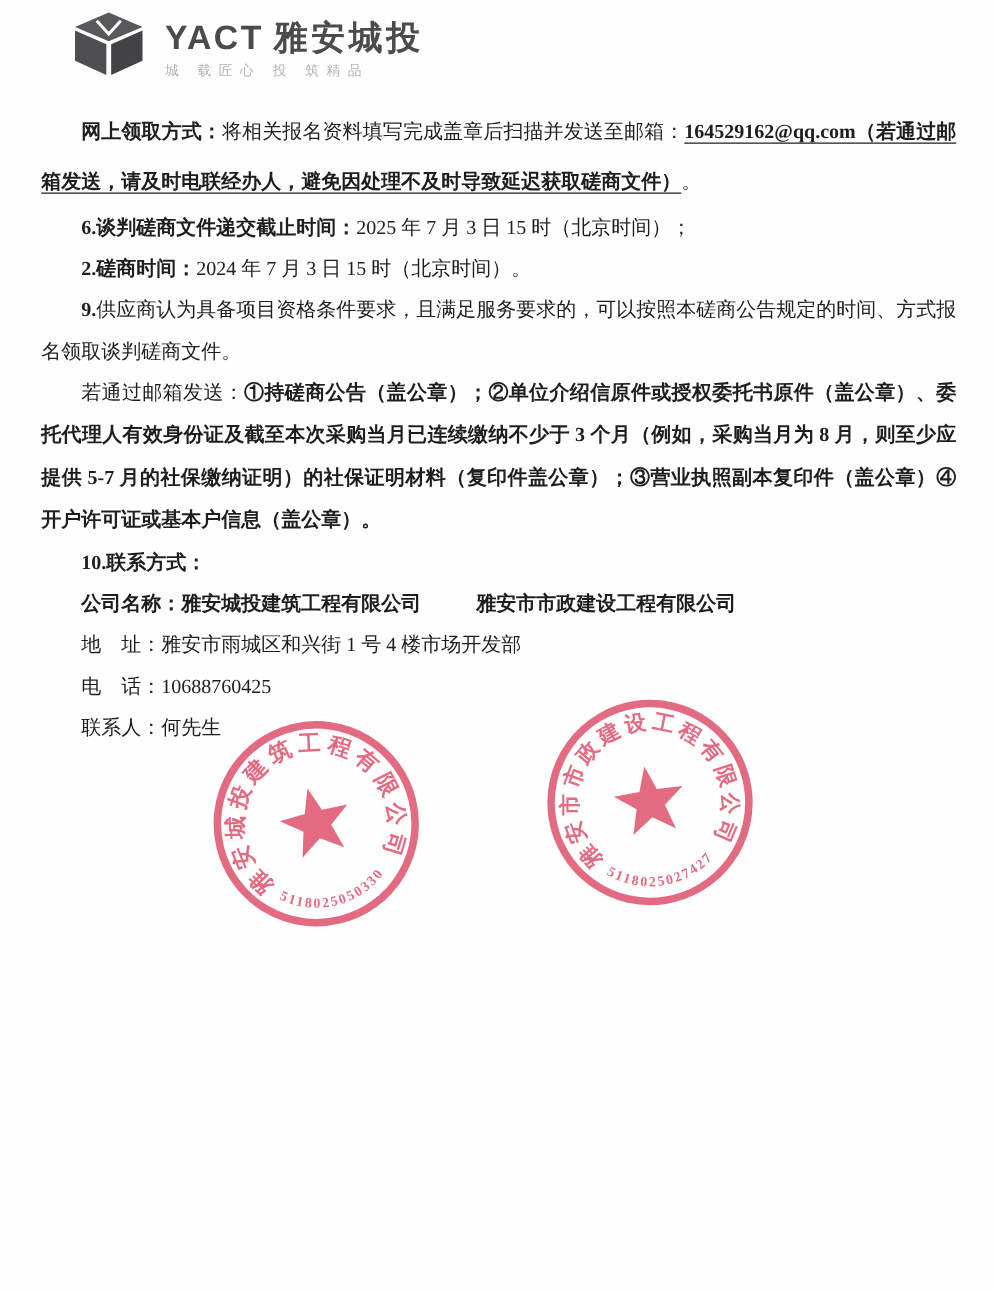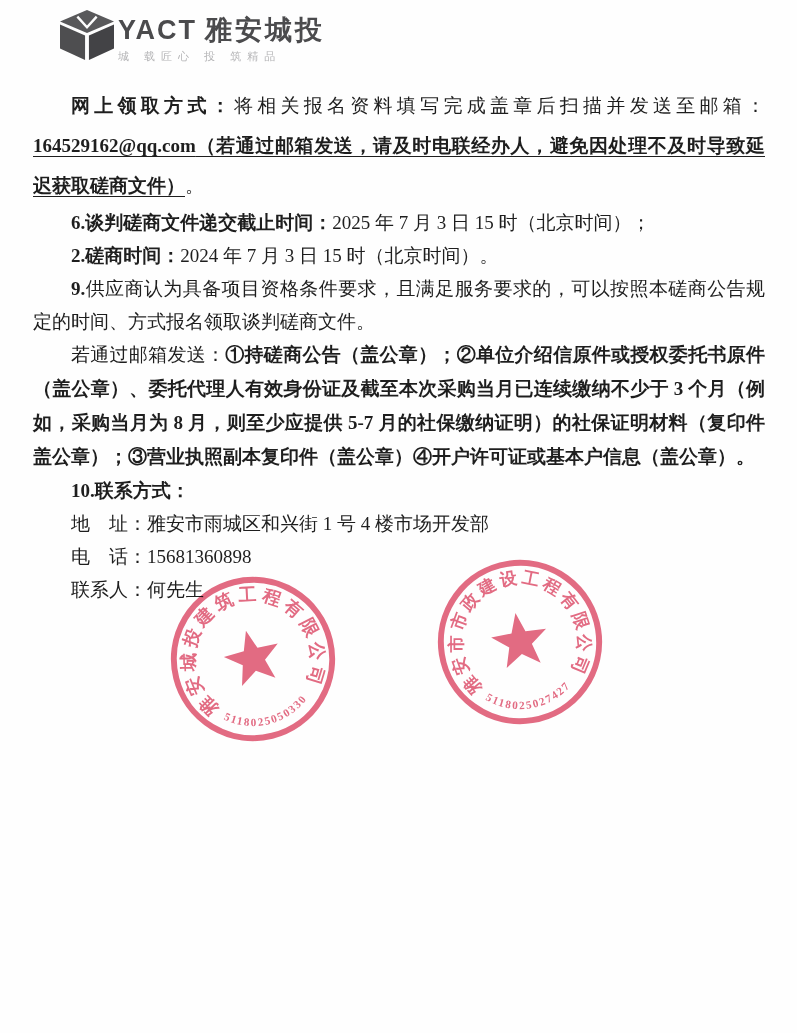--- a/index.html
+++ b/index.html
@@ -2,36 +2,36 @@
 <html><head>
 <meta charset="utf-8">
 <style>
   html,body{margin:0;padding:0;}
   body{
     width:797px;height:1033px;background:#fdfdfd;overflow:hidden;position:relative;
     font-family:"Liberation Serif","DejaVu Serif",serif;color:#1e1e1e;
   }
   .page{position:absolute;inset:0;background:#fefefe;}
   
-  .logo{position:absolute;left:56px;top:8px;display:flex;align-items:flex-start;}
+  .logo{position:absolute;left:56px;top:8px;display:flex;align-items:flex-start;gap:14px;}
   .logo-cube{width:62px;height:54px;flex:0 0 auto;}
   .logo-textblock{display:flex;flex-direction:column;margin-top:8px;}
   .logo-brand{
     font-family:"Liberation Sans","DejaVu Sans",sans-serif;font-weight:bold;
     font-size:27px;line-height:28px;color:#4b4b4d;letter-spacing:2px;white-space:nowrap;
   }
   .logo-brand .cn{margin-left:8px;letter-spacing:3px;}
   .logo-tagline{
     font-family:"Liberation Sans","DejaVu Sans",sans-serif;
     font-size:11px;color:#b4b4b6;letter-spacing:6px;margin-top:5px;white-space:nowrap;
   }
   
   .content{
     position:absolute;left:33px;top:86px;width:732px;
-    font-size:19px;line-height:33px;text-align:justify;
+    font-size:16px;line-height:33px;text-align:justify;
   }
   .content p{margin:0;text-indent:2em;}
   .b{font-weight:bold;}
   .u{text-decoration:underline;text-underline-offset:4px;}
   .mt2{margin-top:2px;} .mt3{margin-top:3px;} .mt5{margin-top:5px;}
   .mt7{margin-top:7px;}
   .p1{line-height:40px;}
   .lh34{line-height:34px;}
   .contact-label{white-space:pre;}
   .company2{margin-left:44px;}
@@ -72,24 +72,25 @@
 
 
 
 
     <p class="mt2"><span class="b">9.</span><span>供应商认为具备项目资格条件要求，且满足服务要求的，可以按照本磋商公告规定的时间、方式报名领取谈判磋商文件。</span></p>
 
     <p class="mt2 lh34"><span>若通过邮箱发送：</span><span class="b">①持磋商公告（盖公章）；②单位介绍信原件或授权委托书原件（盖公章）、委托代理人有效身份证及截至本次采购当月已连续缴纳不少于 3 个月（例如，采购当月为 8 月，则至少应提供 5-7 月的社保缴纳证明）的社保证明材料（复印件盖公章）；③营业执照副本复印件（盖公章）④开户许可证或基本户信息（盖公章）。</span></p>
 
     <p class="mt2"><span class="b">10.联系方式：</span></p>
 
+    <p class="mt3"><span class="b">公司名称：</span><span class="b">雅安城投建筑工程有限公司</span><span class="b company2">雅安市市政建设工程有限公司</span></p>
 
     <p class="mt5"><span class="contact-label">地　址：</span><span>雅安市雨城区和兴街 1 号 4 楼市场开发部</span></p>
 
-    <p><span class="contact-label">电　话：</span><span>15681360898</span></p>
+    <p><span class="contact-label">电　话：</span><span>10688760425</span></p>
 
     <p class="mt2"><span class="contact-label">联系人：</span><span>何先生</span></p>
 
   </div>
 
   <div class="seal seal-left" style="color:#dd4a68;">
     <svg viewBox="0 0 200 200">
       <circle cx="100" cy="100" r="92" fill="none" stroke="currentColor" stroke-width="7"></circle>
       <path id="sealL-top" d="M 58.1,153.6 A 68,68 0 1 1 141.9,153.6" fill="none"></path>
       <text font-size="21" letter-spacing="5" fill="currentColor">

